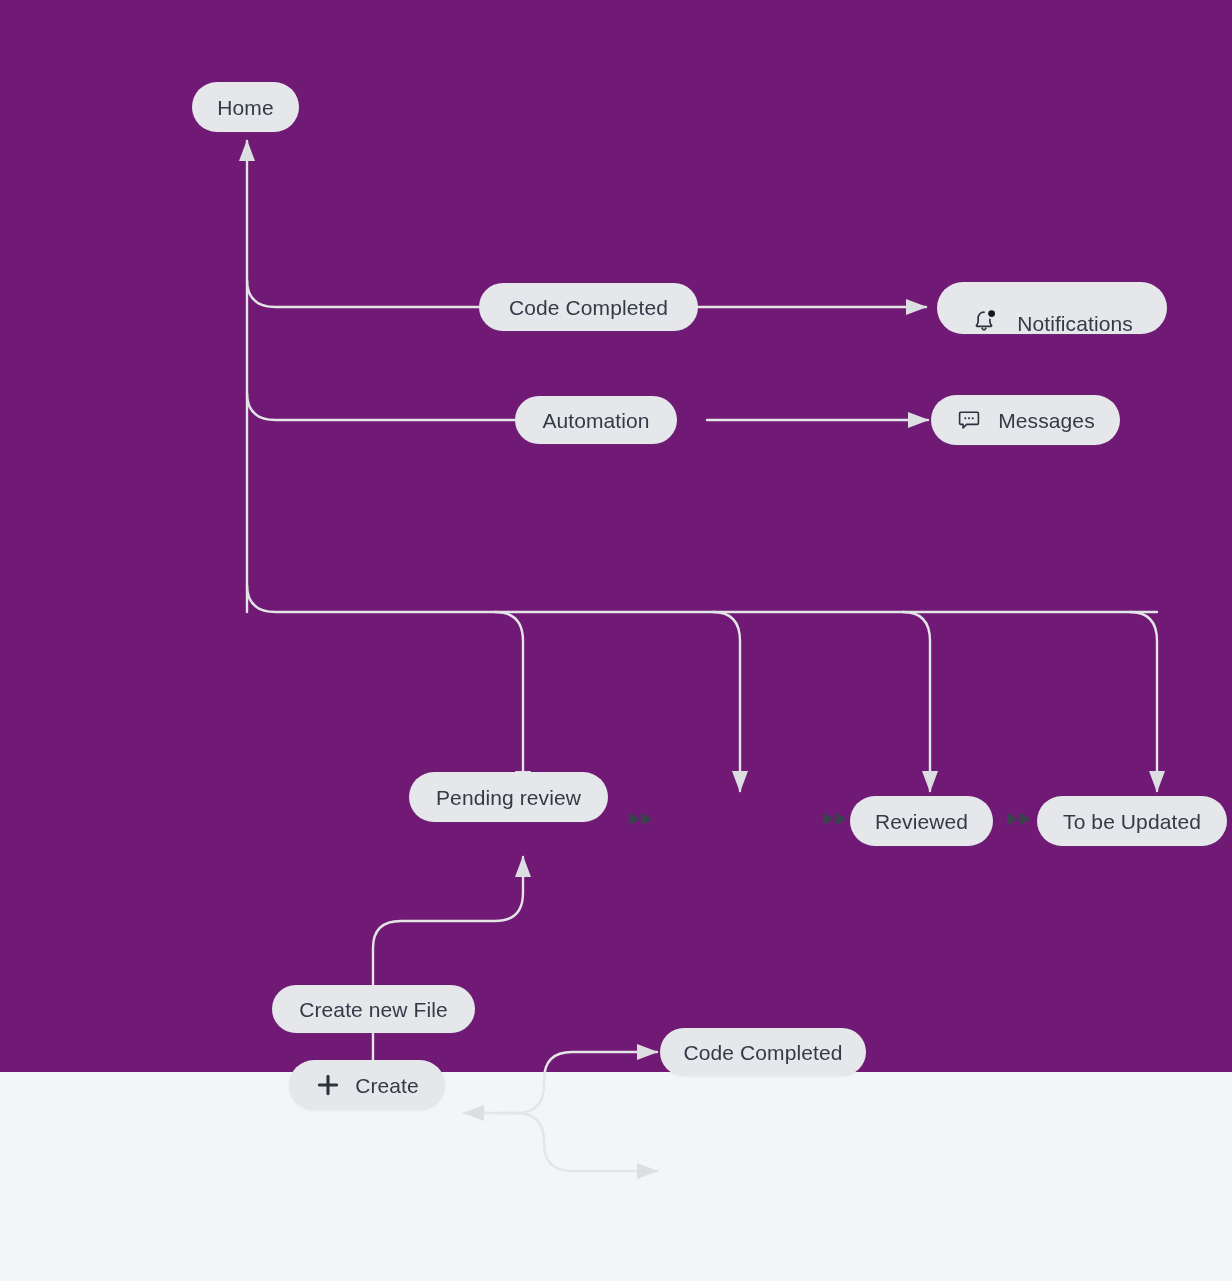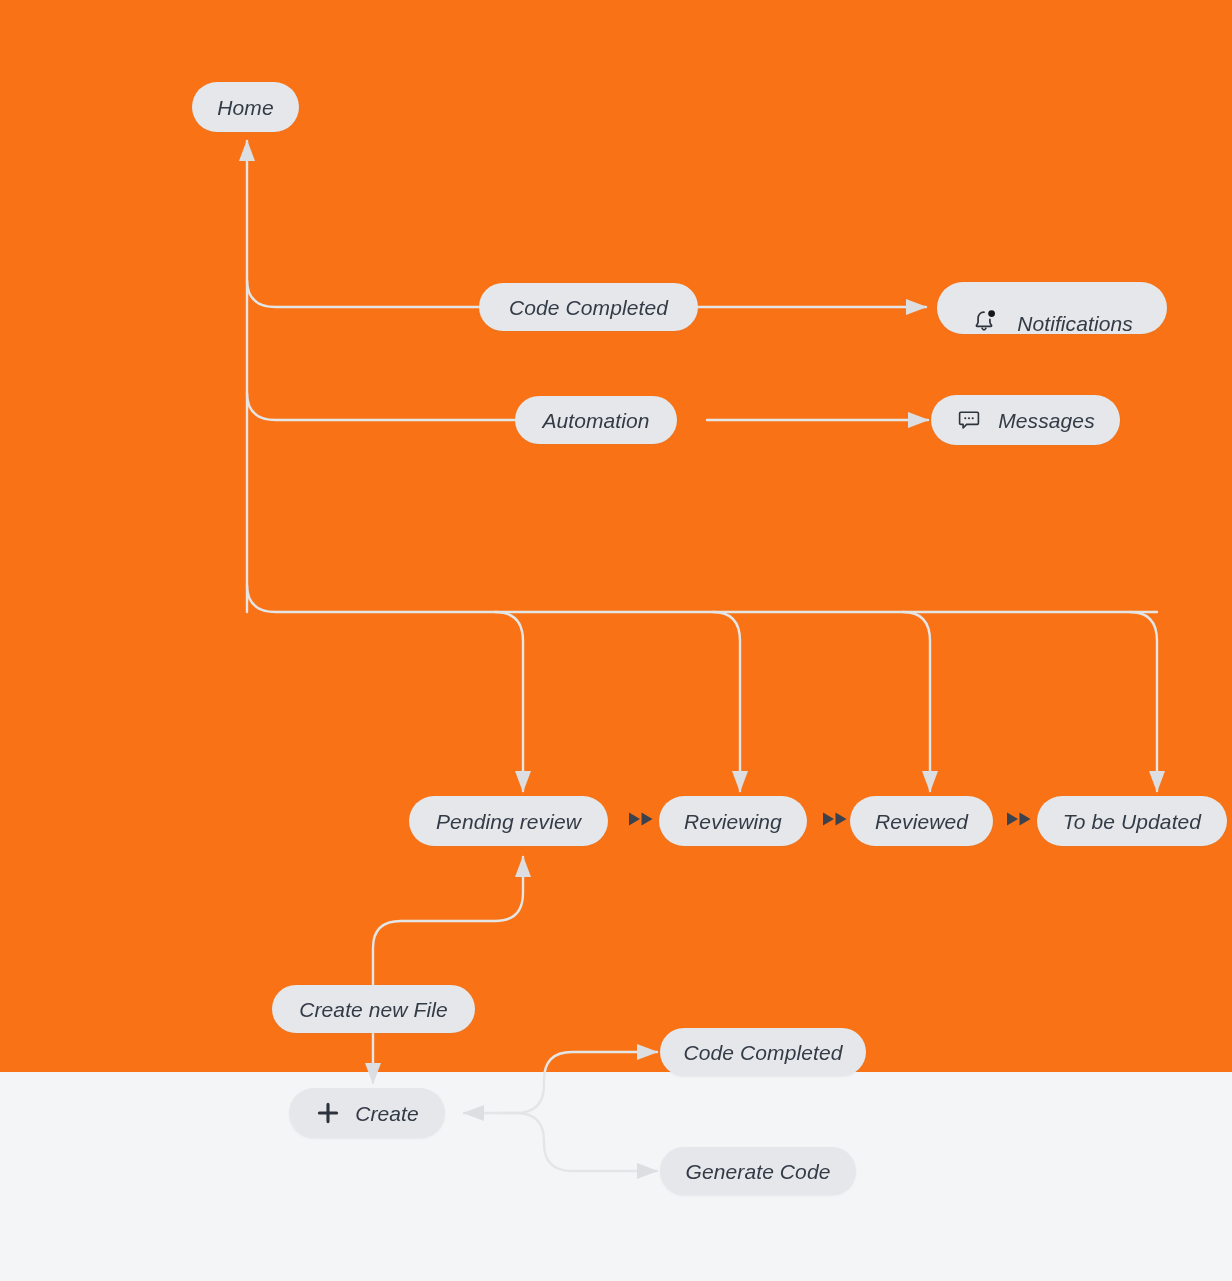--- a/index.html
+++ b/index.html
@@ -12,22 +12,21 @@
     height: 1281px;
     position: relative;
     overflow: hidden;
     font-family: "Liberation Sans", sans-serif;
   }
   #canvas {
     position: absolute;
     inset: 0;
     width: 1232px;
     height: 1072px;
-    background: #f97316;
-    font-style: italic;
+    background: #701a75;
   }
   #edge-layer {
     position: absolute;
     left: 0;
     top: 0;
     width: 1232px;
     height: 1281px;
     pointer-events: none;
   }
   .node {
@@ -151,56 +150,50 @@
         <path d="M4.8 5.2 L21.2 5.2 C21.9 5.2 22.4 5.7 22.4 6.4 L22.4 16.2 C22.4 16.9 21.9 17.4 21.2 17.4 L10.6 17.4 L7.1 21.0 L7.1 17.4 L4.8 17.4 C4.1 17.4 3.6 16.9 3.6 16.2 L3.6 6.4 C3.6 5.7 4.1 5.2 4.8 5.2 Z" fill="none" stroke="#2c333d" stroke-width="1.6" stroke-linejoin="round"></path>
         <circle cx="9.3" cy="11.3" r="1.05" fill="#2c333d"></circle>
         <circle cx="13.0" cy="11.3" r="1.05" fill="#2c333d"></circle>
         <circle cx="16.7" cy="11.3" r="1.05" fill="#2c333d"></circle>
       </svg>
     </span>
     <span class="node-label">Messages</span>
   </div>
 
 
-  <div class="node" style="left:409px; top:796px; width:199px; height:50px;">
+  <div class="node" style="left:409px; top:772px; width:199px; height:50px;">
     <span class="node-label">Pending review</span>
   </div>
 
-  <div class="node" style="left:659px; top:796px; width:148px; height:50px;">
-    <span class="node-label">Reviewing</span>
-  </div>
 
   <div class="node" style="left:850px; top:796px; width:143px; height:50px;">
     <span class="node-label">Reviewed</span>
   </div>
 
   <div class="node" style="left:1037px; top:796px; width:190px; height:50px;">
     <span class="node-label">To be Updated</span>
   </div>
 
   <div class="node" style="left:272px; top:985px; width:203px; height:48px;">
     <span class="node-label">Create new File</span>
   </div>
 
-  <div class="node" style="left:289px; top:1088px; width:156px; height:50px; ">
+  <div class="node" style="left:289px; top:1060px; width:156px; height:50px; ">
     <span class="node-icon plus-icon">
       <svg width="26" height="26" viewBox="0 0 26 26">
         <path d="M13 4.4 L13 21.6 M4.4 13 L21.6 13" stroke="#2c333d" stroke-width="3.1" stroke-linecap="round"></path>
       </svg>
     </span>
     <span class="node-label">Create</span>
   </div>
 
   <div class="node" style="left:660px; top:1028px; width:206px; height:48px;">
     <span class="node-label">Code Completed</span>
   </div>
 
-  <div class="node" style="left:660px; top:1147px; width:196px; height:48px;">
-    <span class="node-label">Generate Code</span>
-  </div>
 
   <div class="step-sep" style="left:626px; top:808px; width:34px; height:26px;">
     <span>
       <svg width="32" height="18" viewBox="0 0 32 18">
         <path d="M2,2.4 L13,9 L2,15.6 Z" fill="#3a424e"></path>
         <path d="M14.5,2.4 L25.5,9 L14.5,15.6 Z" fill="#3a424e"></path>
       </svg>
     </span>
   </div>
 

